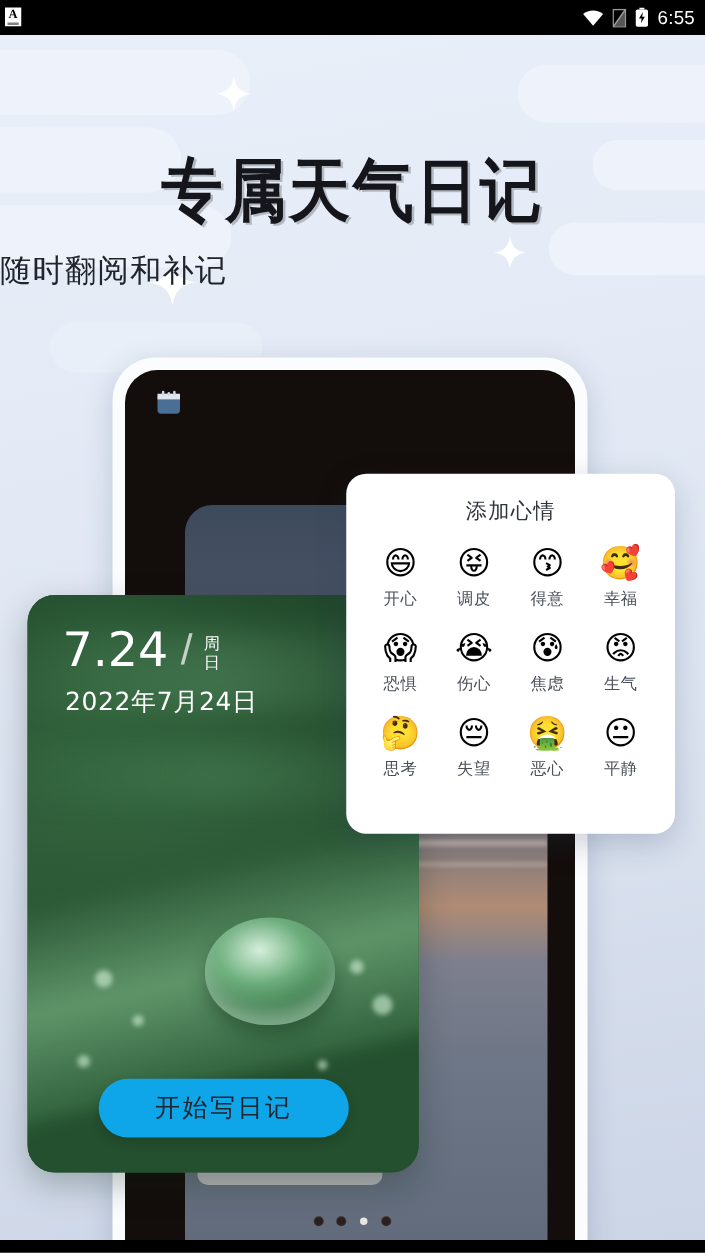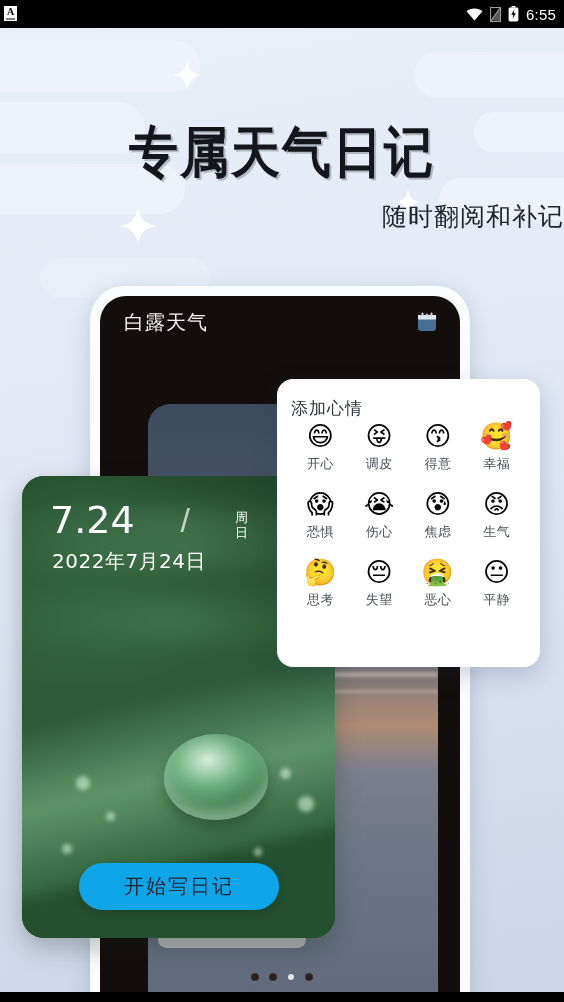--- a/index.html
+++ b/index.html
@@ -49,21 +49,21 @@
 
   
   .title{
     position:absolute; left:0; right:0; top:88px; text-align:center;
     font-size:49px; font-weight:bold; color:#14161c; letter-spacing:2px;
     font-family:"DejaVu Sans","Liberation Sans",sans-serif;
     transform:scaleY(1.12); transform-origin:top center;
     text-shadow:2px 2px 0 rgba(0,0,0,.22);
   }
   .subtitle{
-    position:absolute; left:0; right:0; top:172px; text-align:right;
+    position:absolute; left:0; right:0; top:172px; text-align:left;
     font-size:25px; color:#20242c; letter-spacing:1px;
   }
 
   
   .phone{
     position:absolute; left:90px; top:258px; width:380px; height:760px;
     background:#fbfcfe; border-radius:34px 34px 0 0;
     box-shadow:0 6px 22px rgba(60,80,120,.22);
     padding:10px 10px 0 10px;
   }
@@ -123,21 +123,21 @@
     border-radius:50% 50% 48% 48%;
     background:radial-gradient(60% 55% at 42% 30%,rgba(235,255,240,.85),rgba(130,205,150,.55) 55%,rgba(60,130,80,.6) 100%);
     box-shadow:0 8px 14px rgba(10,40,20,.35), inset 0 -10px 16px rgba(255,255,255,.35);
     filter:blur(.4px);
   }
   .leaf .sp{ position:absolute; border-radius:50%; background:rgba(225,255,230,.55); filter:blur(2px); }
   .scrim{
     position:absolute; left:0; right:0; top:0; height:190px;
     background:linear-gradient(180deg,rgba(10,35,20,.40),rgba(10,35,20,0));
   }
-  .date-row{ position:absolute; left:28px; top:24px; display:flex; align-items:flex-end;gap:36px; }
+  .date-row{ position:absolute; left:28px; top:24px; display:flex; align-items:center; }
   .date-big{
     color:#fff; font-size:38px; line-height:40px; letter-spacing:0px;
     font-family:"DejaVu Sans","Liberation Sans",sans-serif; font-weight:400;
   }
   .date-slash{
     color:rgba(255,255,255,.7); font-size:34px; line-height:40px;
     margin:0 8px 0 10px; font-weight:300;
   }
   .date-week{
     color:#fff; font-size:13px; line-height:15px; letter-spacing:1px;
@@ -156,22 +156,22 @@
   }
 
   
   .mood{
     position:absolute; left:277px; top:351px; width:263px; height:288px;
     background:#fff; border-radius:16px;
     box-shadow:0 8px 24px rgba(40,60,90,.22);
     padding:18px 14px 12px 14px;
   }
   .mood-title{
-    text-align:left; font-size:17px; color:#30343c; letter-spacing:1px;
-    margin-bottom:1px;
+    text-align:center; font-size:17px; color:#30343c; letter-spacing:1px;
+    margin-bottom:16px;
   }
   .mood-grid{ display:grid; grid-template-columns:repeat(4,1fr); row-gap:16px; }
   .mood-item{ text-align:center; cursor:pointer; }
   .mood-emoji{
     font-size:26px; line-height:30px;
     font-family:"DejaVu Sans",sans-serif;
   }
   .mood-label{ font-size:13px; color:#4a4f58; margin-top:4px; letter-spacing:.5px;font-family:Liberation Mono, monospace; }
 
   
@@ -238,21 +238,20 @@
         <path d="M15 1 C16.5 10 20 13.5 29 15 C20 16.5 16.5 20 15 29 C13.5 20 10 16.5 1 15 C10 13.5 13.5 10 15 1Z" fill="#ffffff"></path>
       </svg>
   </div>
 
   <div class="title">专属天气日记</div>
   <div class="subtitle">随时翻阅和补记</div>
 
   <div class="phone">
     <div class="phone-screen">
       <div class="app-bar">
-        <span class="app-title">白露天气</span>
         <span>
           <svg class="cal-ic" viewBox="0 0 22 22">
             <rect x="2" y="4" width="18" height="16" rx="3" fill="#4a6f94"></rect>
             <rect x="2" y="4" width="18" height="4.5" fill="#dfe6ee"></rect>
             <rect x="5.5" y="1.5" width="2" height="4" rx="1" fill="#cfd8e2"></rect>
             <rect x="14.5" y="1.5" width="2" height="4" rx="1" fill="#cfd8e2"></rect>
             <rect x="10" y="2.5" width="2" height="3" rx="1" fill="#cfd8e2"></rect>
           </svg>
         </span>
       </div>

